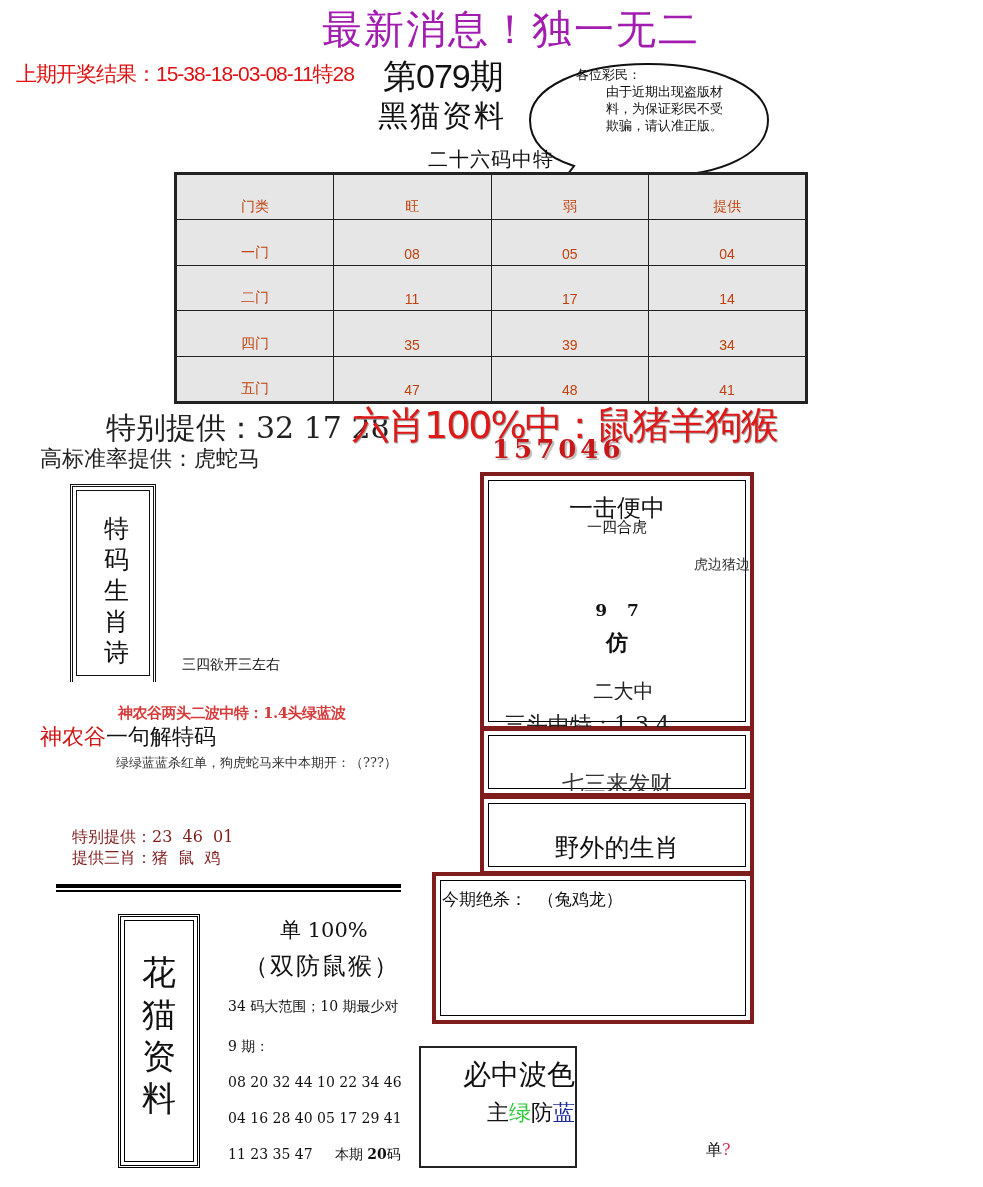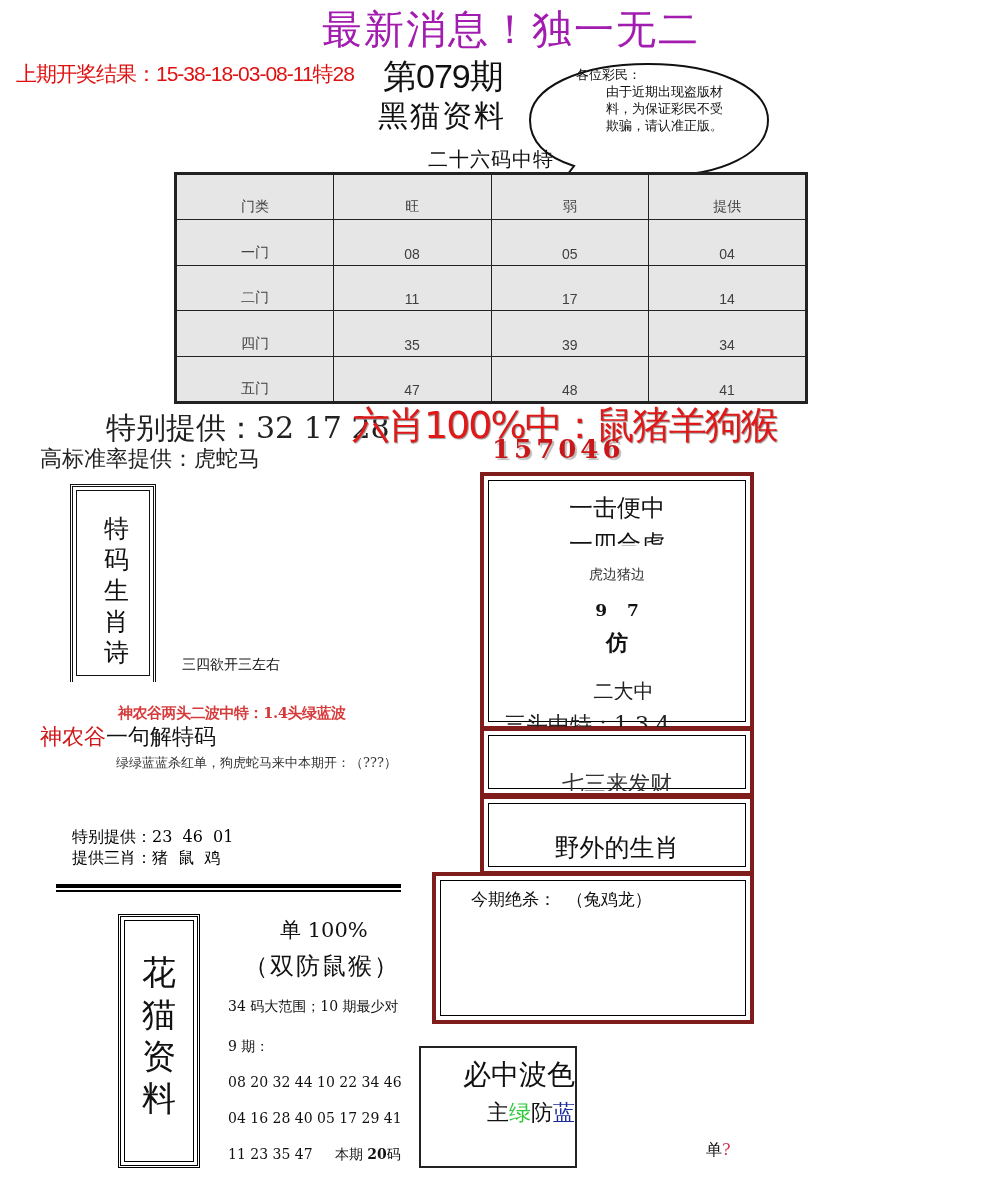--- a/index.html
+++ b/index.html
@@ -14,62 +14,62 @@
   .table-title { left: 428px; top: 146px; font-size: 20px; letter-spacing: 1px; }
 
   
   .bubble { left: 528px; top: 58px; width: 240px; height: 120px; }
   .bubble svg { position: absolute; left: 0; top: 0; }
   .bubble-text { position: absolute; left: 48px; top: 8px; width: 150px; font-size: 13px; line-height: 17px; white-space: normal; }
   .bubble-text .indent { padding-left: 30px; }
 
   
   .main-table { position: absolute; left: 174px; top: 172px; width: 634px; height: 232px; border: 3px solid #222; background: #e6e6e6; border-collapse: collapse; }
-  .main-table td { border: 1.5px solid #222; text-align: center; vertical-align: bottom; padding-bottom: 3px; font-family: "Liberation Sans", "DejaVu Sans", sans-serif; font-size: 14px; height: 38px; width: 25%; color: #404040; }
+  .main-table td { border: 1.5px solid #222; text-align: center; vertical-align: bottom; padding-bottom: 3px; font-family: "Liberation Sans", "DejaVu Sans", sans-serif; font-size: 14px; height: 38px; width: 25%; color: #c2410c; }
 
   .special1 { left: 106px; top: 408px; font-size: 30px; color: #222; }
   .six-xiao { left: 352px; top: 400px; font-size: 38px; color: #e01818; letter-spacing: -2px; font-family: "DejaVu Sans", sans-serif; text-shadow: 1px 1px 1px #999; }
   .num-code { left: 492px; top: 436px; font-size: 26px; font-weight: bold; color: #c8181a; letter-spacing: 4px; font-family: "DejaVu Serif", serif; text-shadow: 2px 2px 1px #bbb; line-height: 26px; }
   .high-std { left: 40px; top: 444px; font-size: 22px; color: #222; }
 
   
   .poem-box { left: 70px; top: 484px; width: 86px; height: 198px; border: 3px double #111; border-bottom: none; outline: 1px solid #111; outline-offset: -7px; }
   .vert { position: absolute; left: 0; width: 100%; text-align: center; font-size: 25px; line-height: 31px; white-space: normal; }
   .poem-box .vert { top: 26px; }
   .poem-line { left: 182px; top: 656px; font-size: 14px; }
 
   .shennong-red { left: 118px; top: 704px; font-size: 15px; font-weight: bold; color: #d01818; opacity: .85; letter-spacing: -0.5px; text-align: right; }
   .shennong-title { left: 40px; top: 722px; font-size: 22px; }
   .shennong-title .red { color: #d01818; }
   .shennong-hint { left: 116px; top: 754px; font-size: 13px; color: #333; }
 
-  .special2 { left: 72px; top: 826px; font-size: 16px; line-height: 21px; color: #000000; }
+  .special2 { left: 72px; top: 826px; font-size: 16px; line-height: 21px; color: #7f1d1d; }
   .rule-thick { left: 56px; top: 884px; width: 345px; height: 4px; background: #000; }
   .rule-thin { left: 56px; top: 890px; width: 345px; height: 2px; background: #000; }
 
   
   .frame { position: absolute; border: 4px solid #7f1d1d; outline: 1px solid #000; outline-offset: -9px; background: #fff; }
   .f1 { left: 480px; top: 472px; width: 274px; height: 258px; }
   .f2 { left: 480px; top: 727px; width: 274px; height: 70px; }
   .f3 { left: 480px; top: 795px; width: 274px; height: 80px; }
   .f4 { left: 432px; top: 872px; width: 322px; height: 152px; }
   .frame .ln { position: absolute; left: 0; width: 100%; text-align: center; white-space: nowrap; }
 
   .f1 .a { top: 16px; font-size: 24px; }
-  .f1 .b { top: 52px; font-size: 24px; height: 18px; overflow: hidden; }
-  .f1 .c { top: 90px; font-size: 14px; color: #333; }
+  .f1 .b { top: 42px; font-size: 15px; height: 18px; overflow: hidden; }
+  .f1 .c { top: 80px; font-size: 14px; color: #333; text-align: right; }
   .f1 .d { top: 124px; font-size: 17px; font-weight: bold; word-spacing: 14px; }
   .f1 .e { top: 152px; font-size: 22px; font-weight: bold; }
   .f1 .f { top: 202px; font-size: 20px; height: 22px; overflow: hidden; color: #222; padding-left: 13px; }
   .f1 .g { top: 234px; left: 20px; text-align: left; font-size: 22px; height: 20px; overflow: hidden; color: #222; }
 
   .f2 .ln { top: 38px; font-size: 22px; color: #333; height: 22px; overflow: hidden; }
   .f3 .ln { top: 32px; font-size: 25px; }
 
-  .f4 .ln { left: 35px; text-align: right; width: auto; font-size: 17px; }
+  .f4 .ln { left: 6px; text-align: right; width: auto; font-size: 17px; }
   .f4 .l1 { top: 12px; }
   .f4 .l2 { top: 42px; }
   .f4 .l2 .small { font-size: 13px; }
   .f4 .l2 .bold { font-weight: bold; font-size: 16px; }
 
   
   .huamao { left: 118px; top: 914px; width: 82px; height: 254px; border: 3px double #000; outline: 1px solid #000; outline-offset: -7px; }
   .huamao .vert { top: 34px; font-size: 34px; line-height: 42px; }
 
   .dan100 { left: 280px; top: 916px; font-size: 21px; }

